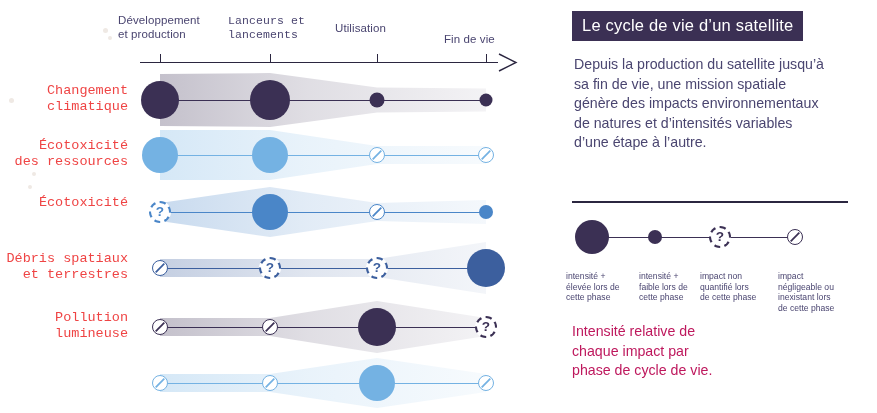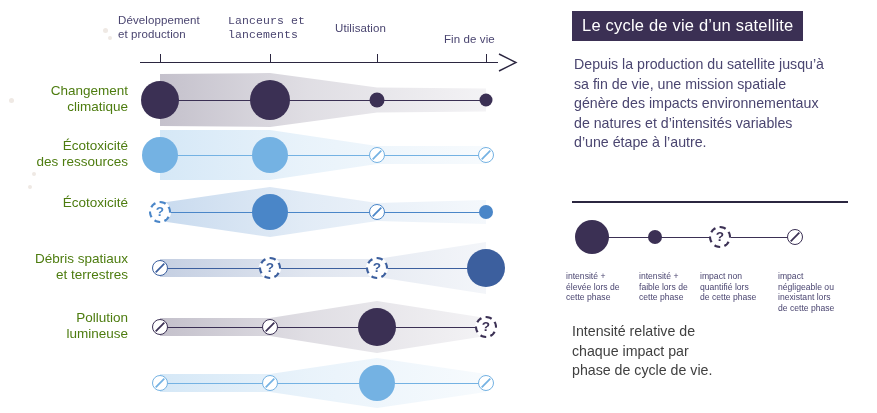--- a/index.html
+++ b/index.html
@@ -36,22 +36,23 @@
     position:absolute;left:497px;top:52px;width:22px;height:22px;
   }
 
   .row-label{
     position:absolute;
     right:0;
     width:128px;
     text-align:right;
     font-size:13.5px;
     line-height:16px;
-    color:#4d7c0f;
-    white-space:pre-line;
+    color:#ef4444;
+    white-space:pre-line;
+    font-family:Liberation Mono, monospace;
   }
   .row-label-wrap{position:absolute;left:0;width:128px;}
 
   .rowarea{position:absolute;left:0;top:0;width:877px;height:413px;}
 
   .track{
     position:absolute;
     height:1.4px;
   }
 
@@ -96,21 +97,21 @@
   }
   .legend-area{position:absolute;left:0;top:0;width:877px;height:413px;}
   .legend-cap{
     position:absolute;
     font-size:8.6px;line-height:10.6px;
     color:#4a4570;
     white-space:pre-line;
   }
   .caption{
     position:absolute;left:572px;top:322px;width:200px;
-    font-size:14.2px;line-height:19.5px;color:#404040;
+    font-size:14.2px;line-height:19.5px;color:#be185d;
     white-space:pre-line;
   }
   .dots-deco{position:absolute;border-radius:50%;background:#efe9e4;}
 </style>
 </head>
 <body>
 
 <div id="stage">
 
   <div class="dots-deco" style="left:103px;top:28px;width:5px;height:5px;"></div>

